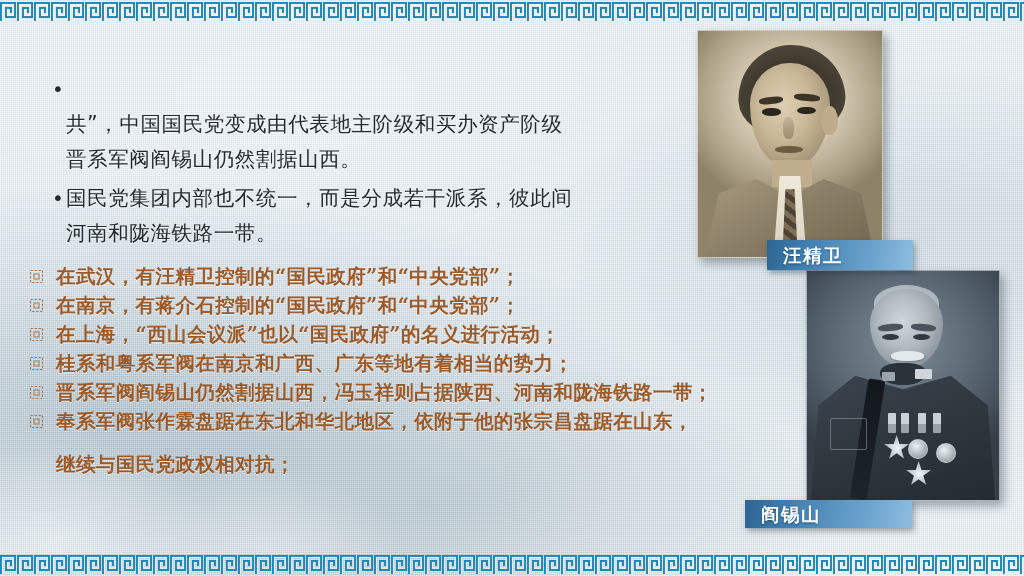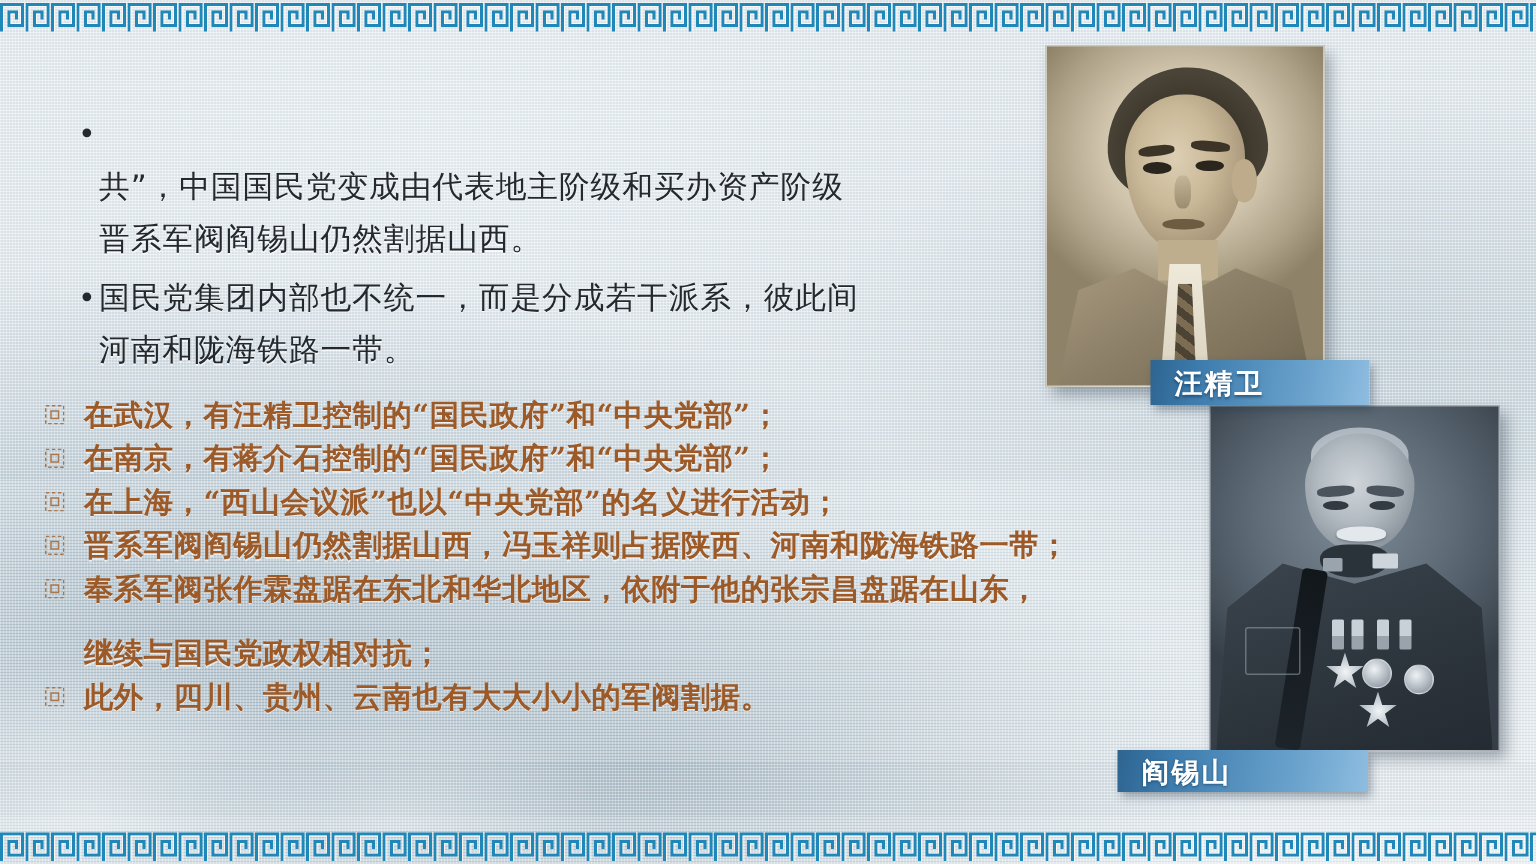--- a/index.html
+++ b/index.html
@@ -879,57 +879,57 @@
       <span class="ltext">在南京，有蒋介石控制的“国民政府”和“中央党部”；</span>
     </div>
 
     <div class="li">
       <span class="sqicon">
         <svg width="13" height="13" viewBox="0 0 13 13">
             <rect x="0.5" y="0.5" width="12" height="12" fill="none" stroke="#a9784f" stroke-width="1" stroke-dasharray="2.4 1.6"></rect>
             <rect x="4" y="4" width="5" height="5" fill="none" stroke="#a9784f" stroke-width="1"></rect>
           </svg>
       </span>
-      <span class="ltext">在上海，“西山会议派”也以“中央党部”的名义进行活动；</span>
+      <span class="ltext">在上海，“西山会议派”也以“国民政府”的名义进行活动；</span>
     </div>
-
 
     <div class="li">
       <span class="sqicon">
         <svg width="13" height="13" viewBox="0 0 13 13">
             <rect x="0.5" y="0.5" width="12" height="12" fill="none" stroke="#a9784f" stroke-width="1" stroke-dasharray="2.4 1.6"></rect>
             <rect x="4" y="4" width="5" height="5" fill="none" stroke="#a9784f" stroke-width="1"></rect>
           </svg>
       </span>
-      <span class="ltext">晋系军阀阎锡山仍然割据山西，冯玉祥则占据陕西、河南和陇海铁路一带；</span>
+      <span class="ltext">桂系和粤系军阀在南京和广西、广东等地有着相当的势力；</span>
     </div>
 
     <div class="li">
       <span class="sqicon">
         <svg width="13" height="13" viewBox="0 0 13 13">
             <rect x="0.5" y="0.5" width="12" height="12" fill="none" stroke="#a9784f" stroke-width="1" stroke-dasharray="2.4 1.6"></rect>
             <rect x="4" y="4" width="5" height="5" fill="none" stroke="#a9784f" stroke-width="1"></rect>
           </svg>
       </span>
+      <span class="ltext">晋系军阀阎锡山仍然割据山西，冯玉祥则占据陕西、河南和陇海铁路一带；</span>
+    </div>
+
+    <div class="li">
+      <span class="sqicon">
+        <svg width="13" height="13" viewBox="0 0 13 13">
+            <rect x="0.5" y="0.5" width="12" height="12" fill="none" stroke="#a9784f" stroke-width="1" stroke-dasharray="2.4 1.6"></rect>
+            <rect x="4" y="4" width="5" height="5" fill="none" stroke="#a9784f" stroke-width="1"></rect>
+          </svg>
+      </span>
       <span class="ltext">奉系军阀张作霖盘踞在东北和华北地区，依附于他的张宗昌盘踞在山东，</span>
     </div>
     <div class="lcont">
       <span class="sqicon"></span>
       <span class="ltext">继续与国民党政权相对抗；</span>
     </div>
 
-    <div class="li">
-      <span class="sqicon">
-        <svg width="13" height="13" viewBox="0 0 13 13">
-            <rect x="0.5" y="0.5" width="12" height="12" fill="none" stroke="#a9784f" stroke-width="1" stroke-dasharray="2.4 1.6"></rect>
-            <rect x="4" y="4" width="5" height="5" fill="none" stroke="#a9784f" stroke-width="1"></rect>
-          </svg>
-      </span>
-      <span class="ltext">此外，四川、贵州、云南也有大大小小的军阀割据。</span>
-    </div>
   </div>
 
   <div class="photo" id="photo-wang">
     <div class="pf hair"></div>
     <div class="pf face"></div>
     <div class="pf ear"></div>
     <div class="pf brow-l"></div>
     <div class="pf brow-r"></div>
     <div class="pf eye-l"></div>
     <div class="pf eye-r"></div>

